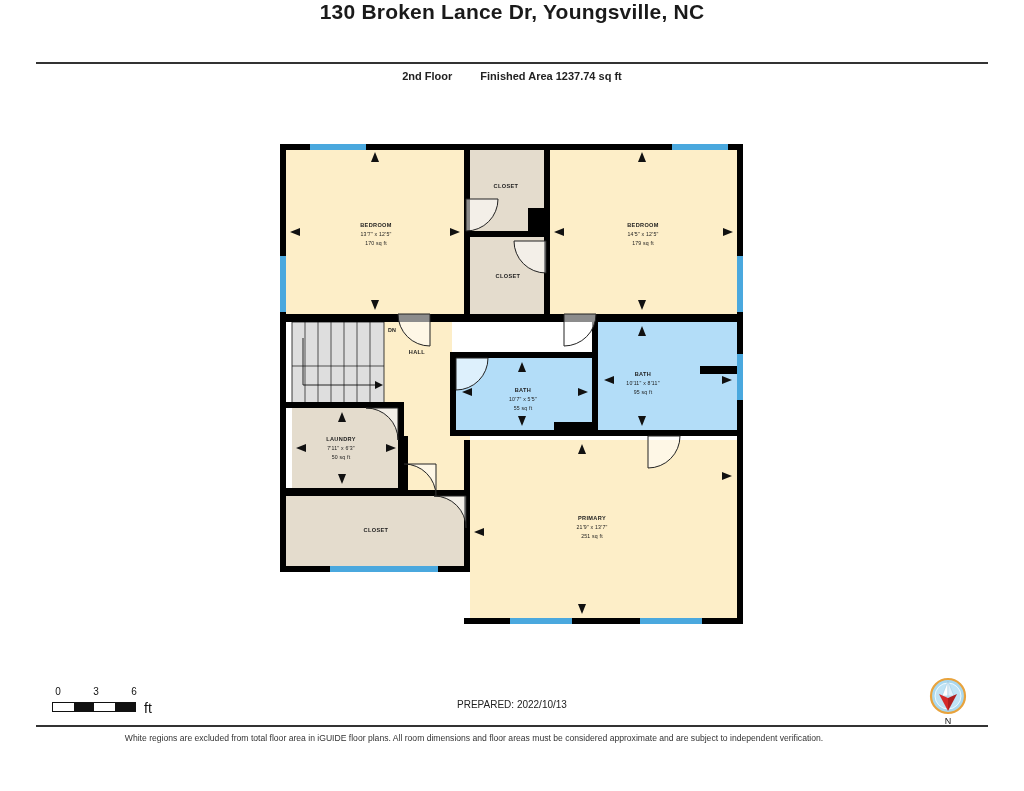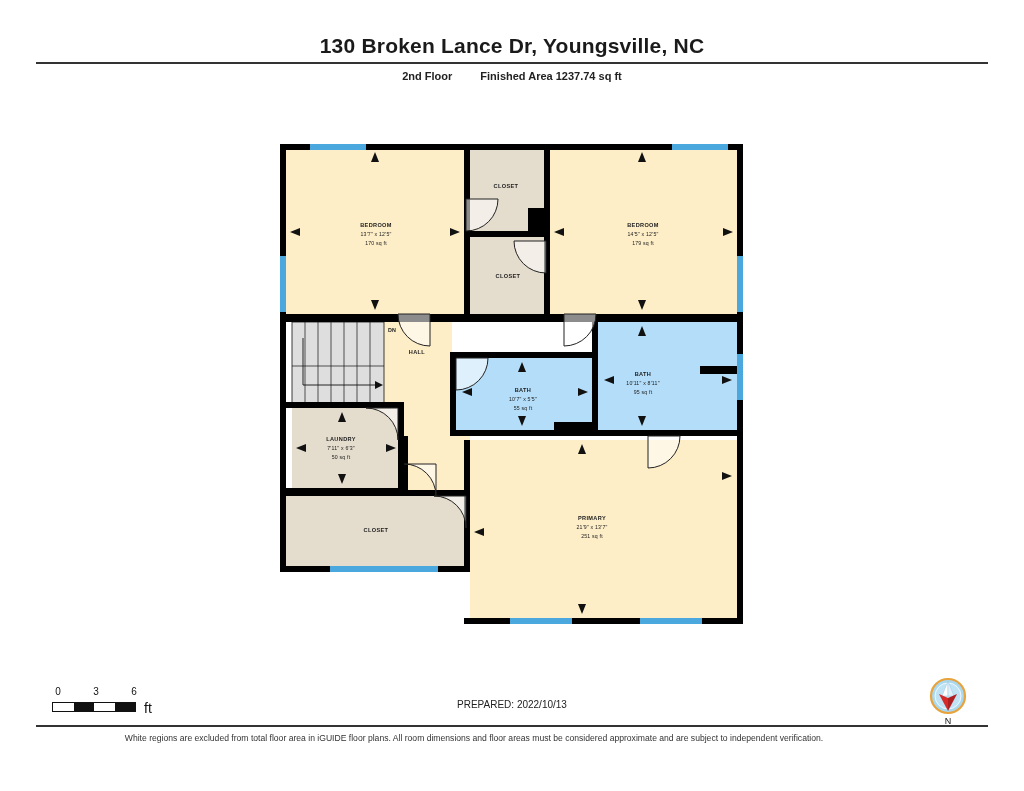--- a/index.html
+++ b/index.html
@@ -27,21 +27,20 @@
   #header-block {
     position: absolute;
     left: 0; top: 0;
     width: 1024px;
   }
   #plan-title {
     text-align: center;
     font-size: 21px;
     font-weight: bold;
     letter-spacing: 0.2px;
-    margin-top: 34px;
     color: #1a1a1a;
   }
   #title-rule {
     position: absolute;
     left: 36px;
     top: 62px;
     width: 952px;
     height: 2px;
     background: #333333;
   }

